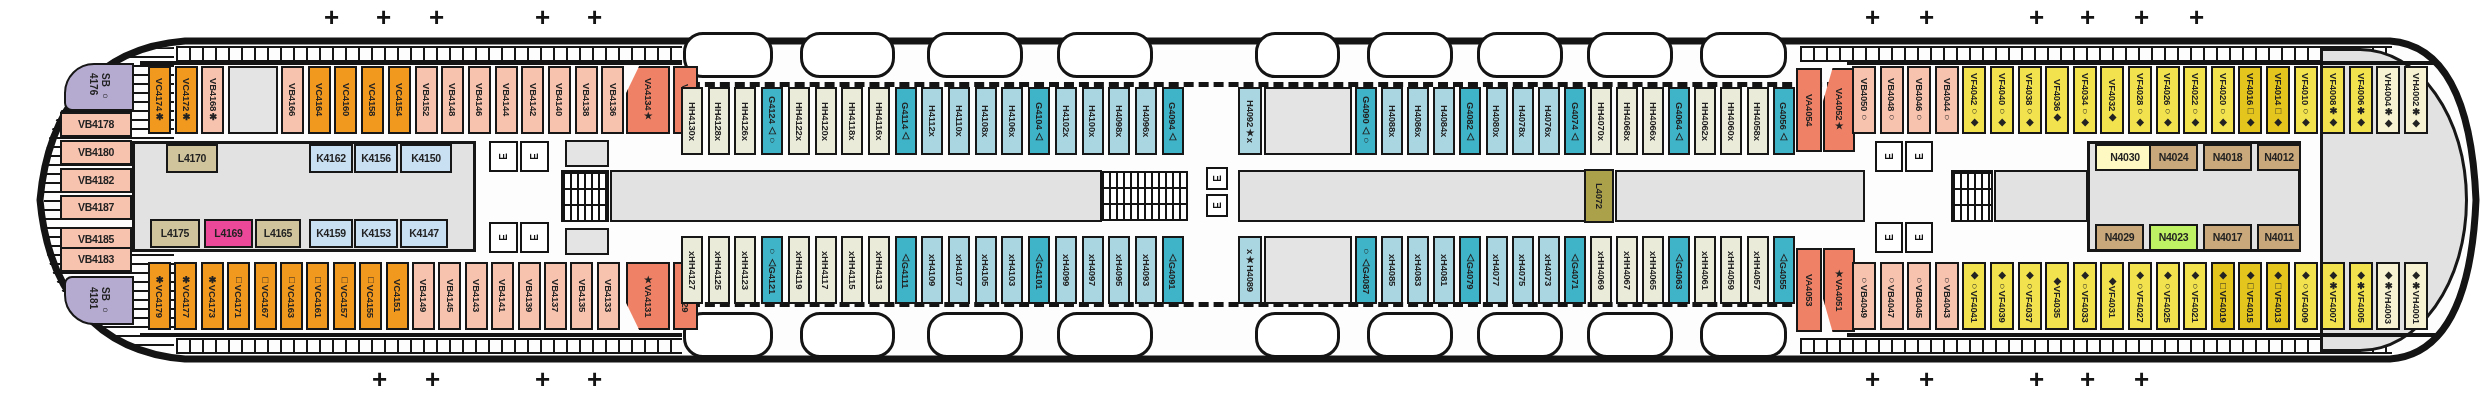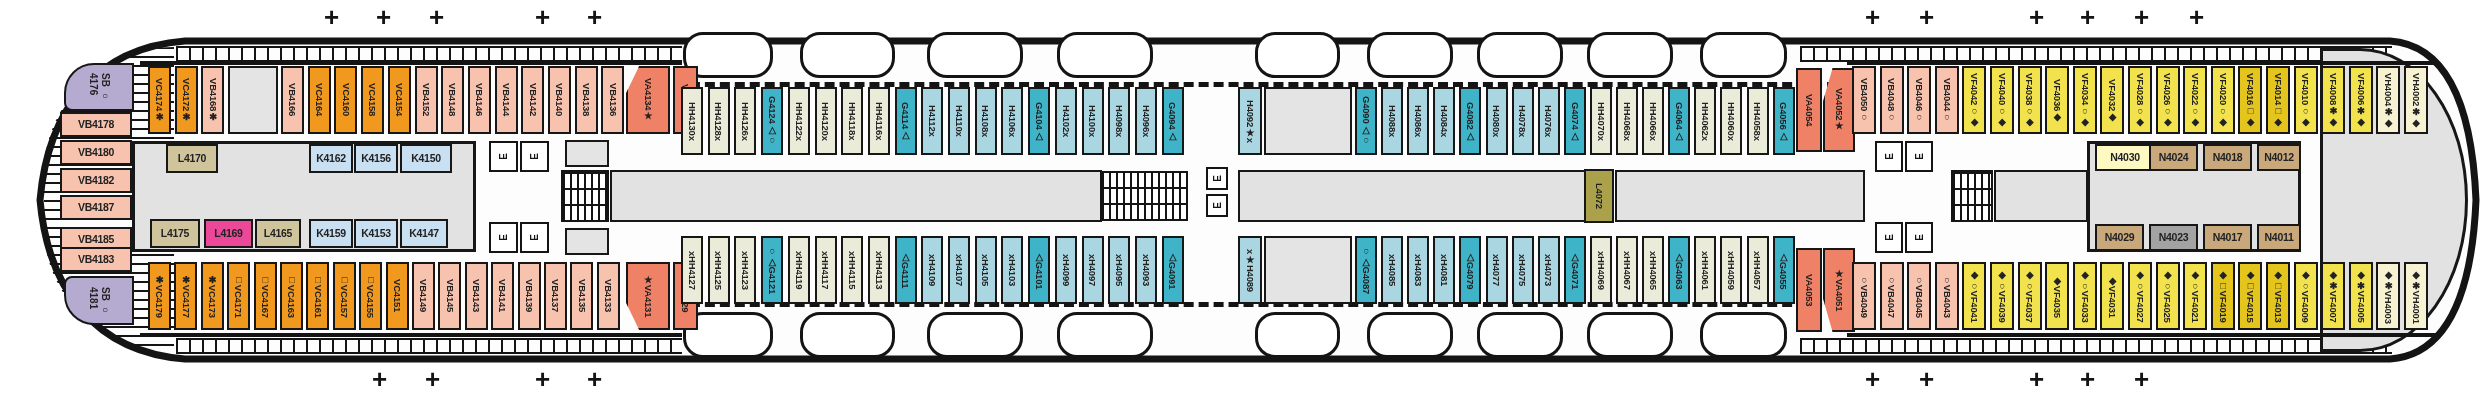--- a/index.html
+++ b/index.html
@@ -266,21 +266,21 @@
     <div class="abs cab h" style="left: 204px; top: 219px; width: 49px; height: 29px; background: #ec4899;">L4169</div>
     <div class="abs cab h" style="left: 255px; top: 219px; width: 46px; height: 29px; background: rgb(207, 196, 155);">L4165</div>
     <div class="abs cab h" style="left: 309px; top: 219px; width: 44px; height: 29px; background: rgb(201, 223, 242);">K4159</div>
     <div class="abs cab h" style="left: 354px; top: 219px; width: 44px; height: 29px; background: rgb(201, 223, 242);">K4153</div>
     <div class="abs cab h" style="left: 400px; top: 219px; width: 48px; height: 29px; background: rgb(201, 223, 242);">K4147</div>
     <div class="abs cab h" style="left: 2095px; top: 144px; width: 60px; height: 27px; background: #fef9c3;">N4030</div>
     <div class="abs cab h" style="left: 2149px; top: 144px; width: 49px; height: 27px; background: rgb(201, 168, 123);">N4024</div>
     <div class="abs cab h" style="left: 2203px; top: 144px; width: 49px; height: 27px; background: rgb(201, 168, 123);">N4018</div>
     <div class="abs cab h" style="left: 2257px; top: 144px; width: 44px; height: 27px; background: rgb(201, 168, 123);">N4012</div>
     <div class="abs cab h" style="left: 2095px; top: 224px; width: 49px; height: 27px; background: rgb(201, 168, 123);">N4029</div>
-    <div class="abs cab h" style="left: 2149px; top: 224px; width: 49px; height: 27px; background: #a3a3a3;">N4023</div>
+    <div class="abs cab h" style="left: 2149px; top: 224px; width: 49px; height: 27px; background: #bef264;">N4023</div>
     <div class="abs cab h" style="left: 2203px; top: 224px; width: 49px; height: 27px; background: rgb(201, 168, 123);">N4017</div>
     <div class="abs cab h" style="left: 2257px; top: 224px; width: 44px; height: 27px; background: rgb(201, 168, 123);">N4011</div>
     <div class="abs cab v" style="left: 1584px; top: 169px; width: 30px; height: 54px; background: rgb(171, 161, 75);">L4072</div>
     <div class="abs cab sb" style="left: 64px; top: 63px; width: 70px; height: 48px; background: rgb(181, 171, 208); border-radius: 30px 0px 0px 8px;">SB ○
 4176</div>
     <div class="abs cab h" style="left: 60px; top: 112px; width: 72px; height: 25px; background: rgb(247, 195, 175); border-radius: 0px;">VB4178</div>
     <div class="abs cab h" style="left: 60px; top: 140px; width: 72px; height: 25px; background: rgb(247, 195, 175); border-radius: 0px;">VB4180</div>
     <div class="abs cab h" style="left: 60px; top: 168px; width: 72px; height: 25px; background: rgb(247, 195, 175); border-radius: 0px;">VB4182</div>
     <div class="abs cab h" style="left: 60px; top: 195px; width: 72px; height: 25px; background: rgb(247, 195, 175); border-radius: 0px;">VB4187</div>
     <div class="abs cab h" style="left: 60px; top: 221px; width: 72px; height: 25px; background: rgb(247, 195, 175); border-radius: 0px; margin-top: 6px;">VB4185</div>

